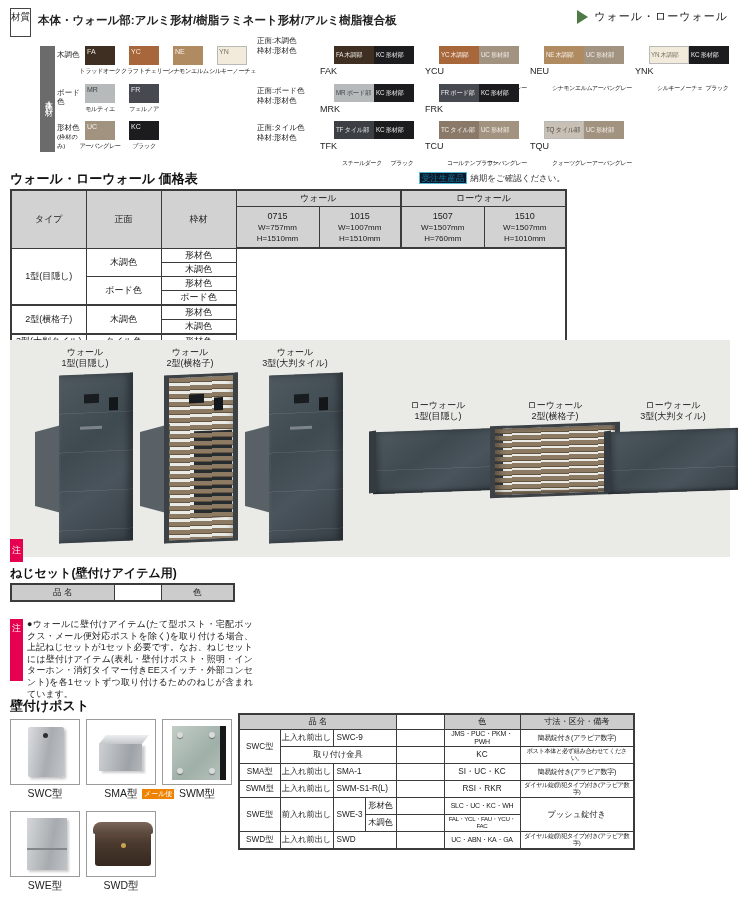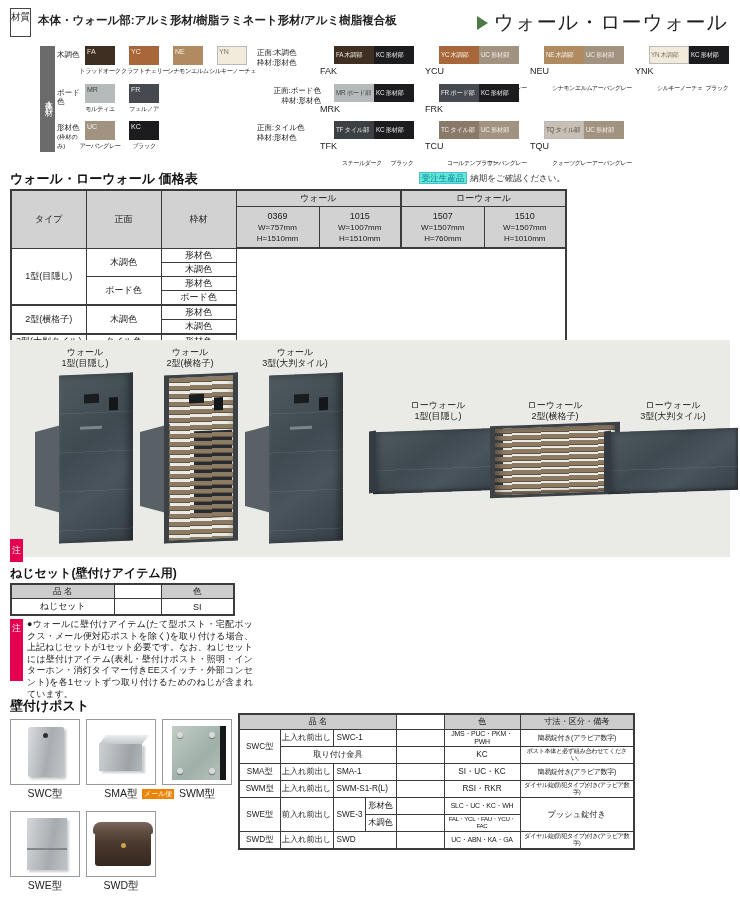--- a/index.html
+++ b/index.html
@@ -5,21 +5,21 @@
   html,body{margin:0;padding:0;}
   body{width:740px;height:903px;position:relative;background:#fff;overflow:hidden;
        font-family:"Liberation Sans","DejaVu Sans",sans-serif;color:#1a1a1a;}
 
   
   .mtag{position:absolute;left:10px;top:8px;width:21px;height:29px;border:1px solid #444;
         font-size:9.5px;line-height:13px;text-align:center;box-sizing:border-box;padding-top:1px;
         word-break:break-all;color:#222;}
   .mdesc{position:absolute;left:38px;top:13px;font-size:11.5px;font-weight:bold;color:#222;}
   .ptitle{position:absolute;right:12px;top:9px;display:flex;align-items:center;gap:6px;
-          font-size:20px;letter-spacing:1px;color:#222;}
+          font-size:11px;letter-spacing:1px;color:#222;}
   .tri{width:0;height:0;border-left:11px solid #4d7a45;border-top:7px solid transparent;border-bottom:7px solid transparent;}
   .sidebar{position:absolute;left:40px;top:46px;width:15px;height:106px;background:#6b6b6b;color:#fff;
            writing-mode:vertical-rl;text-orientation:upright;font-size:8px;letter-spacing:2px;
            display:flex;align-items:center;justify-content:center;}
   .cat{position:absolute;left:57px;width:28px;font-size:7.5px;line-height:9px;color:#222;}
   .catnote{font-size:6.2px;color:#222;}
   .sw{position:absolute;width:30px;height:19px;box-sizing:border-box;font-size:7px;line-height:9px;
       padding:1px 0 0 2px;}
   .sw.lt,.half.lt{box-shadow:inset 0 0 0 1px #b9b9b9;}
   .swname{position:absolute;width:46px;text-align:center;font-size:6.2px;letter-spacing:-0.4px;color:#222;white-space:nowrap;}
@@ -28,21 +28,21 @@
   .combo-code{display:inline-block;width:14px;font-size:9px;color:#222;vertical-align:top;margin-top:20px;}
   .half{display:inline-block;width:40px;height:18px;box-sizing:border-box;font-size:6.3px;line-height:18px;
         padding-left:2px;vertical-align:top;letter-spacing:-0.3px;white-space:nowrap;overflow:hidden;}
   .combo-names{padding-left:22px;}
   .combo-names span{display:inline-block;width:40px;text-align:center;font-size:6px;letter-spacing:-0.4px;
         color:#222;white-space:nowrap;overflow:visible;}
 
   
   .prtitle{position:absolute;left:10px;top:170px;font-size:13px;font-weight:bold;color:#111;}
   .ordline{position:absolute;left:10px;top:173px;width:555px;text-align:right;font-size:8.5px;color:#333;}
-  .ordbadge{background:#5eead4;color:#0b7c9e;border:1px solid #55b9d3;padding:0 2px;margin-right:3px;}
+  .ordbadge{background:#0f172a;color:#0b7c9e;border:1px solid #55b9d3;padding:0 2px;margin-right:3px;}
   table{border-collapse:collapse;table-layout:fixed;}
   .price{position:absolute;left:10px;top:189px;border:2px solid #3b3b3b;}
   .price td{border:1px solid #3b3b3b;text-align:center;padding:0;font-size:9px;color:#1a1a1a;}
   .price .hd{background:#d2d2d2;}
   .price tr.h1 td{height:15px;}
   .price tr.h2 td{height:40px;border-bottom:2px solid #3b3b3b;}
   .price tbody td{height:13px;font-size:9px;}
   .price .blank{background:#fff;}
   .price tr.sep td{border-top:2px solid #3b3b3b;}
   .grpl{border-left:2px solid #3b3b3b !important;}
@@ -154,25 +154,25 @@
 <div class="sw" style="left: 85px; top: 84px; background: rgb(183, 186, 187); color: rgb(63, 68, 70);">MR</div>
 <div class="sw" style="left: 129px; top: 84px; background: rgb(70, 73, 79); color: rgb(232, 233, 234);">FR</div>
 <div class="swname" style="left:77px;top:105px;">モルティエ</div>
 <div class="swname" style="left:121px;top:105px;">フェルノア</div>
 
 <div class="sw" style="left: 85px; top: 121px; background: rgb(162, 146, 128); color: rgb(244, 241, 236);">UC</div>
 <div class="sw" style="left: 129px; top: 121px; background: rgb(28, 28, 30); color: rgb(237, 237, 238);">KC</div>
 <div class="swname" style="left:77px;top:142px;">アーバングレー</div>
 <div class="swname" style="left:121px;top:142px;">ブラック</div>
 
-<div class="pairlabel" style="top:48px;">
+<div class="pairlabel" style="top:36px;">
   <span>正面:木調色</span><br>
   <span>枠材:形材色</span>
 </div>
-<div class="pairlabel" style="top:86px;text-align:right;">
+<div class="pairlabel" style="top:86px;">
   <span>正面:ボード色</span><br>
   <span>枠材:形材色</span>
 </div>
 <div class="pairlabel" style="top:123px;">
   <span>正面:タイル色</span><br>
   <span>枠材:形材色</span>
 </div>
 
 <div class="combo" style="left:320px;top:46px;">
   <div><span class="combo-code">FAK</span><span class="half" style="background: rgb(62, 47, 34); color: rgb(236, 231, 224);">FA 木調部</span><span class="half" style="background: rgb(28, 28, 30); color: rgb(237, 237, 238);">KC 形材部</span></div>
@@ -230,21 +230,21 @@
   <tbody>
   <tr class="h1">
     <td class="hd" rowspan="2">タイプ</td>
     <td class="hd" rowspan="2">正面</td>
     <td class="hd" rowspan="2">枠材</td>
     <td class="hd" colspan="2">ウォール</td>
     <td class="hd grpl" colspan="2">ローウォール</td>
   </tr>
   <tr class="h2">
     <td class="hd">
-          <div class="szc">0369</div>
+          <div class="szc">0715</div>
           <div class="szd">W=757mm</div>
           <div class="szd">H=1510mm</div>
         </td>
     <td class="hd">
           <div class="szc">1015</div>
           <div class="szd">W=1007mm</div>
           <div class="szd">H=1510mm</div>
         </td>
     <td class="hd grpl">
           <div class="szc">1507</div>
@@ -346,25 +346,20 @@
       <col style="width:103px">
       <col style="width:47px">
       <col style="width:73px">
     </colgroup>
   <tbody>
   <tr>
     <td class="hd">品 名</td>
     <td class="noh"></td>
     <td class="hd">色</td>
   </tr>
-  <tr>
-    <td>ねじセット</td>
-    <td></td>
-    <td>SI</td>
-  </tr>
   </tbody>
 </table>
 <div class="notetag n2tag">注</div>
 <div class="note2">●ウォールに壁付けアイテム(たて型ポスト・宅配ボックス・メール便対応ポストを除く)を取り付ける場合、上記ねじセットが1セット必要です。なお、ねじセットには壁付けアイテム(表札・壁付けポスト・照明・インターホン・消灯タイマー付きEEスイッチ・外部コンセント)を各1セットずつ取り付けるためのねじが含まれています。</div>
 
 <div class="potitle">壁付けポスト</div>
 
 <div class="pbox" style="left:10px;top:719px;">
   <div class="swc-body">
       <div class="swc-hole"></div>
@@ -413,21 +408,21 @@
   <tbody>
   <tr class="phd">
     <td class="hd" colspan="4">品 名</td>
     <td class="noh"></td>
     <td class="hd">色</td>
     <td class="hd">寸法・区分・備考</td>
   </tr>
   <tr>
     <td rowspan="2">SWC型</td>
     <td>上入れ前出し</td>
-    <td colspan="2" class="al">SWC-1</td>
+    <td colspan="2" class="al">SWC-9</td>
     <td class="noh"></td>
     <td class="sm">JMS・PUC・PKM・PWH</td>
     <td class="sm">簡易錠付き(アラビア数字)</td>
   </tr>
   <tr>
     <td colspan="3">取り付け金具</td>
     <td class="noh"></td>
     <td>KC</td>
     <td class="xs">ポスト本体と必ず組み合わせてください。</td>
   </tr>

